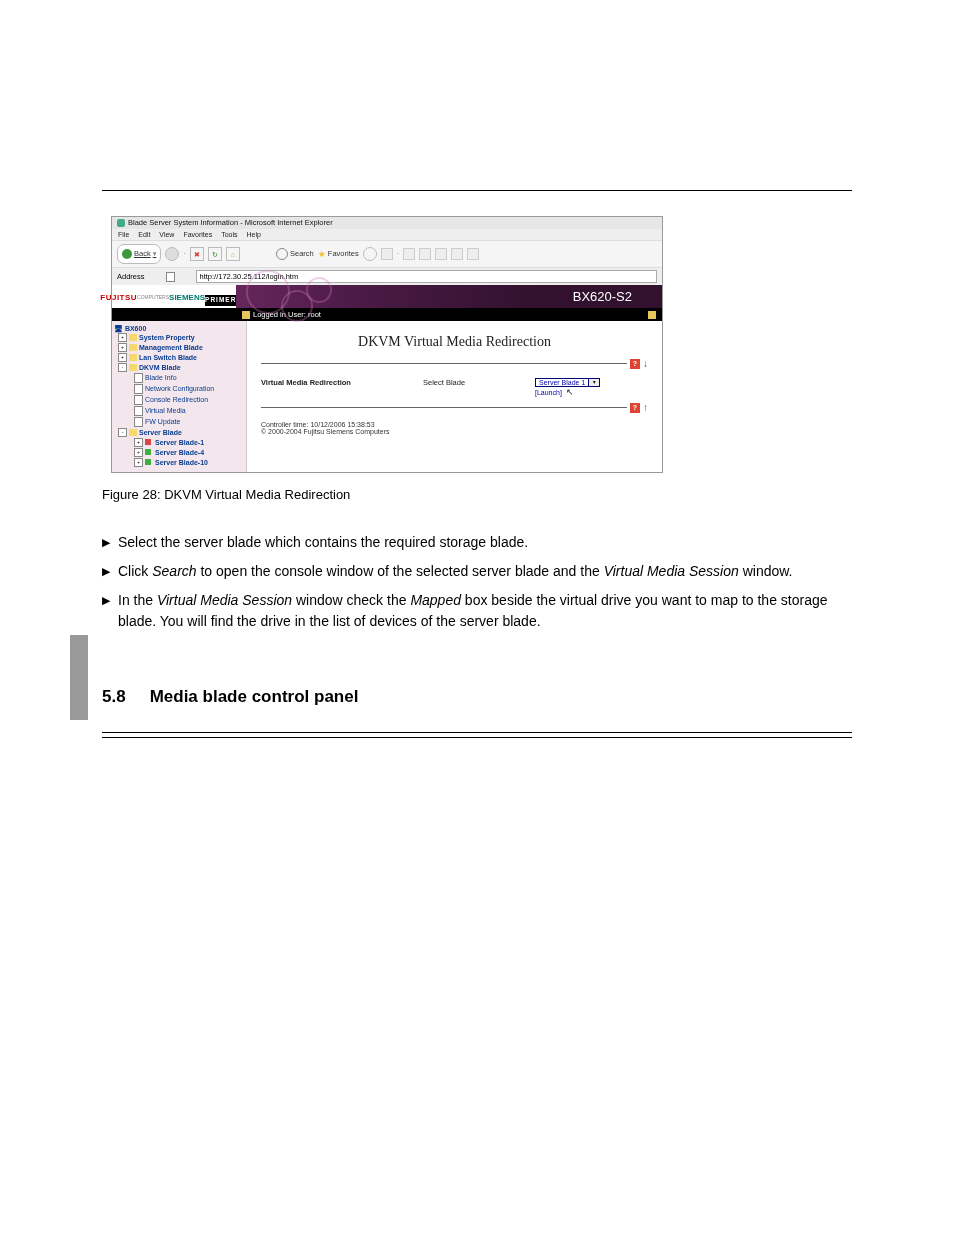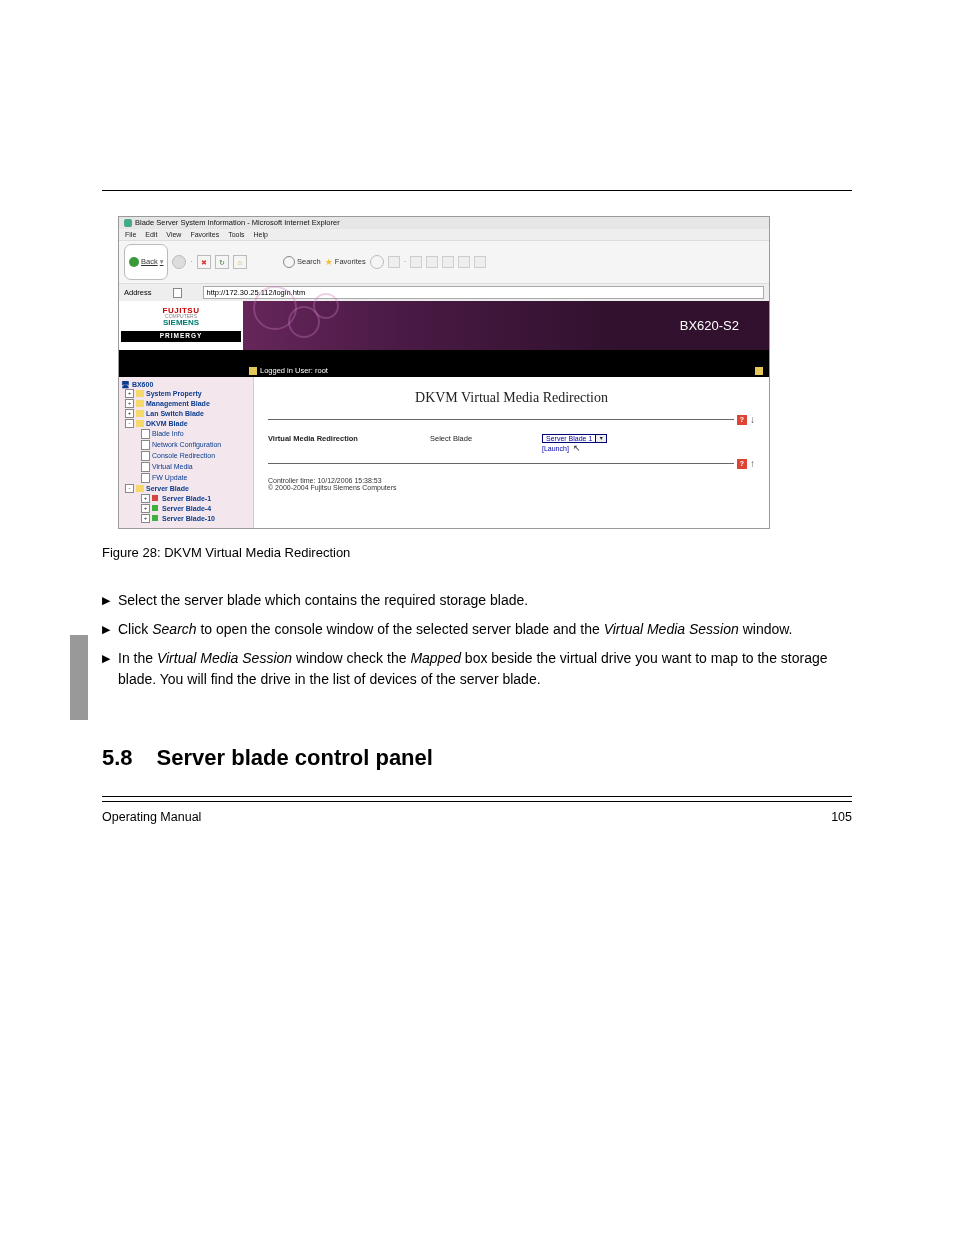--- a/index.html
+++ b/index.html
@@ -13,22 +13,22 @@
     width: 750px;
     margin: 0 auto;
     padding: 40px 0 60px;
   }
   .top-rule {
     border: none;
     border-top: 1px solid #000;
     margin: 150px 0 25px 0;
   }
   .figure {
-    width: 652px;
-    margin: 16px;
+    width: 552px;
+    margin: 9px;
   }
   .browser-window {
     border: 1px solid #9a9a9a;
     font-size: 7px;
     line-height: 1;
     background: #fff;
   }
   .title-bar {
     background: #e6e6e6;
     color: #111;
@@ -55,21 +55,21 @@
     border-bottom: 1px solid #ddd;
     display: flex;
     align-items: center;
     gap: 4px;
     padding: 3px 5px;
     font-size: 7.5px;
     color: #333;
   }
   .tb-back {
     display:flex; align-items:center; gap:2px;
-    background:#fff; border:1px solid #bbb; border-radius:7px; padding:12px 4px;text-decoration:underline;
+    background:#fff; border:1px solid #bbb; border-radius:7px; padding:4px 4px;text-decoration:underline;
   }
   .tb-back::before{ content:""; width:10px;height:10px;border-radius:50%;background:#3b993b;display:inline-block;}
   .tb-fwd { width:12px;height:12px;border-radius:50%;background:#ddd;border:1px solid #bbb;}
   .tb-sep { color:#888; }
   .tb-btn { width:12px;height:12px;border:1px solid #bbb;display:flex;align-items:center;justify-content:center;font-size:7px;}
   .tb-stop { color:#d33; }
   .tb-refresh { color:#2a7c2a; }
   .tb-home { color:#d8a23a; }
   .tb-search { display:flex;align-items:center;gap:2px;padding-left:32px;}
   .tb-search::before{content:"";width:10px;height:10px;border-radius:50%;border:1px solid #888;display:inline-block;position:relative;}
@@ -79,40 +79,40 @@
   .tb-misc{width:10px;height:10px;background:#eee;border:1px solid #ccc;}
   .addr-bar {
     background:#eee;display:flex;align-items:center;gap:21px;padding:2px 5px;font-size:7.5px;
   }
   .addr-bar input{ flex:1; font-size:7.5px; border:1px solid #aaa; padding:1px 3px;}
   .banner {
     display:flex;
     border-bottom:1px solid #000;
   }
   .banner-left{
-    width:120px;background:#fff;display:flex;flex-direction:column;align-items:center;justify-content:center;
-    padding:6px 2px 8px;
+    width:120px;background:#fff;display:flex;flex-direction:row;align-items:center;justify-content:center;
+    padding:6px 2px 2px;
   }
   .fsc-logo-line1{color:#c00;font-size:8px;font-weight:bold;letter-spacing:0.5px;}
   .fsc-logo-sub{color:#888;font-size:5px;margin-top:-1px;}
   .fsc-logo-line2{color:#007a6f;font-size:8px;font-weight:bold;}
   .primergy-bar{ background:#000;color:#fff;font-size:6.5px;font-weight:bold;text-align:center;padding:2px 0;letter-spacing:1px;}
   .banner-right{
     flex:1;
     background:linear-gradient(90deg,#66265a 0%, #4a1a45 30%, #31112e 70%);
     position:relative;
     display:flex;align-items:center;justify-content:flex-end;
   }
   .gear{position:absolute;border:2px solid rgba(200,120,190,0.35);border-radius:50%;}
   .gear.g1{width:40px;height:40px;left:10px;top:-15px;}
   .gear.g2{width:28px;height:28px;left:45px;top:5px;}
   .gear.g3{width:22px;height:22px;left:70px;top:-8px;}
   .model-label{ color:#fff;font-size:13px;padding-right:30px;}
   .status-row{
-    background:#000;color:#fff;font-size:7.5px;display:flex;align-items:center;justify-content:space-between;padding:16px 6px 2px 130px;
+    background:#000;color:#fff;font-size:7.5px;display:flex;align-items:center;justify-content:space-between;padding:2px 6px 2px 130px;
   }
   .status-row .left{display:flex;align-items:center;gap:3px;}
   .status-row .left::before{content:"";width:8px;height:8px;background:#e6c75a;display:inline-block;}
   .status-row .right{width:8px;height:8px;background:#e6c75a;}
   .body-row{display:flex;flex:1;}
   .nav-tree{
     width:130px;background:#f3e6ec;border-right:1px solid #ccc;padding:4px 2px;font-size:7px;color:#0a3d8f;
     overflow:hidden;
   }
   .tree-root{color:#0a3d8f;font-weight:bold;display:flex;align-items:center;gap:2px;}
@@ -165,21 +165,21 @@
     align-items:flex-start;
     margin: 8px 0;
   }
   .step .tri{
     width:16px;flex:none;font-size:11px;line-height:20px;color:#000;
   }
   .step .txt { flex:1; }
 
   .sec-num-title{
     display:flex;align-items:baseline;gap:24px;
-    font-size:22px;font-weight:bold;margin-top:55px;margin-bottom:25px;
+    font-size:17px;font-weight:bold;margin-top:55px;margin-bottom:25px;
   }
 
   .bot-rule{border:none;border-top:1px solid #000;margin:0;}
   .bot-meta{
     display:flex;justify-content:space-between;font-size:12.5px;margin-top:8px;
   }
 
   .italic{font-style:italic;}
 </style>
 </head>
@@ -386,24 +386,20 @@
     <div class="step">
       <span class="tri">▶</span>
       <span class="txt">
         <span>In the </span><span class="italic">Virtual Media Session</span><span> window check the </span><span class="italic">Mapped</span><span> box beside the virtual drive you want to map to the storage blade. You will find the drive in the list of devices of the server blade.</span>
       </span>
     </div>
   </div>
 
   <div class="sec-num-title">
     <span>5.8</span>
-    <span>Server blade control panel</span>
+    <span>Media blade control panel</span>
   </div>
 
   <hr class="bot-rule" style="margin-bottom:4px;">
   <hr class="bot-rule">
-  <div class="bot-meta">
-    <span>Operating Manual</span>
-    <span>105</span>
-  </div>
 </div>
 
 <div class="side-tab"></div>
 
 </body></html>

